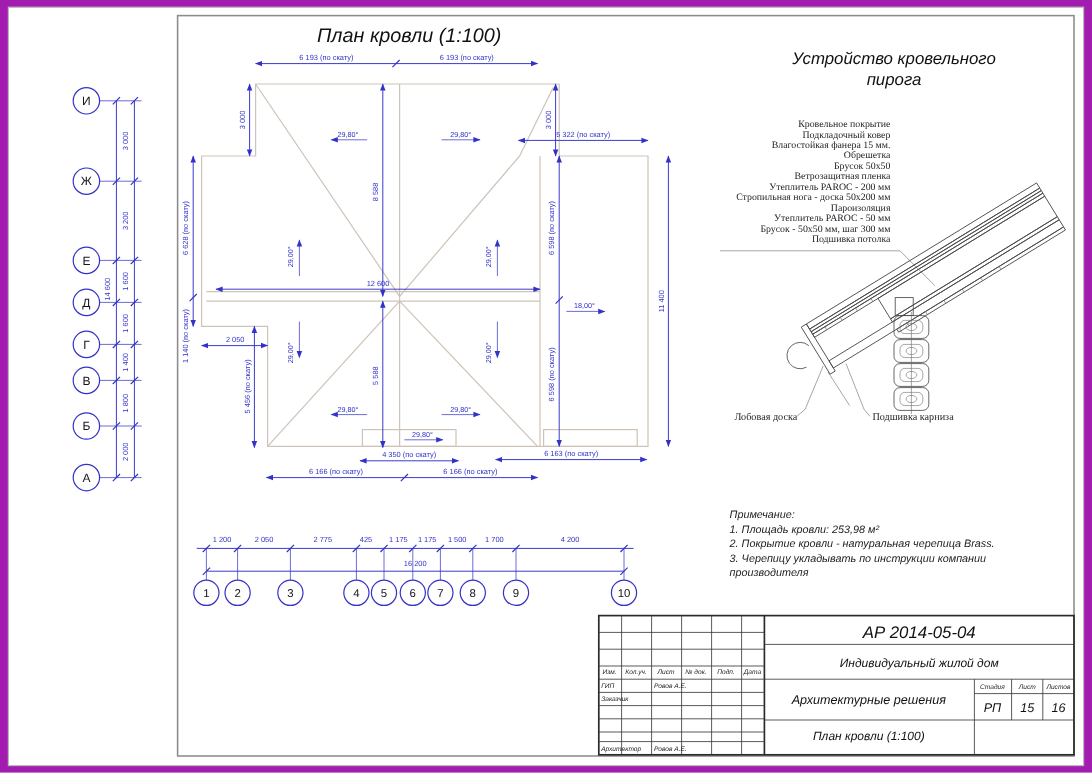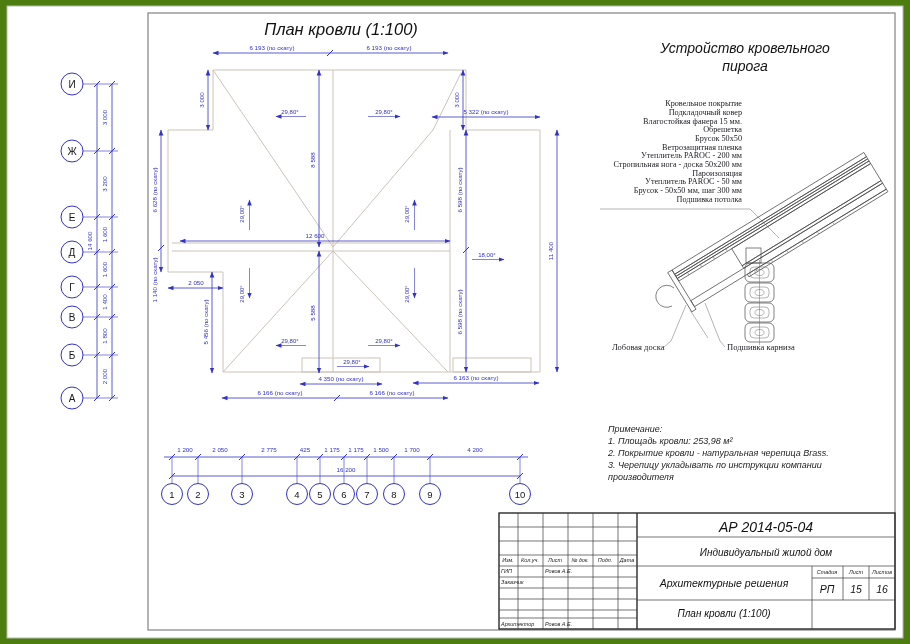--- a/index.html
+++ b/index.html
@@ -1,16 +1,16 @@
 <!DOCTYPE html>
 <html><head>
 <meta charset="utf-8">
 <style>
   html,body{margin:0;padding:0;background:#fff;}
-  .page{position:relative;width:910px;height:644px;background:#4d7c0f;overflow:hidden;}
+  .page{position:relative;width:910px;height:644px;background:#a21caf;overflow:hidden;}
   svg{display:block;}
   text{font-family:"Liberation Sans",sans-serif;}
   .t-dim{font-size:6.2px;fill:#3232c8;}
   .t-ang{font-size:6px;fill:#3232c8;}
   .t-axl{font-size:10px;fill:#15151a;}
   .t-axn{font-size:9.5px;fill:#15151a;}
   .t-layers{font-family:"Liberation Serif",serif;font-size:8.2px;fill:#1c1c22;}
   .t-dlabel{font-family:"Liberation Serif",serif;font-size:8.5px;fill:#1c1c22;}
   .t-title{font-size:16.5px;font-style:italic;fill:#111;}
   .t-dtitle{font-size:14px;font-style:italic;fill:#111;}

